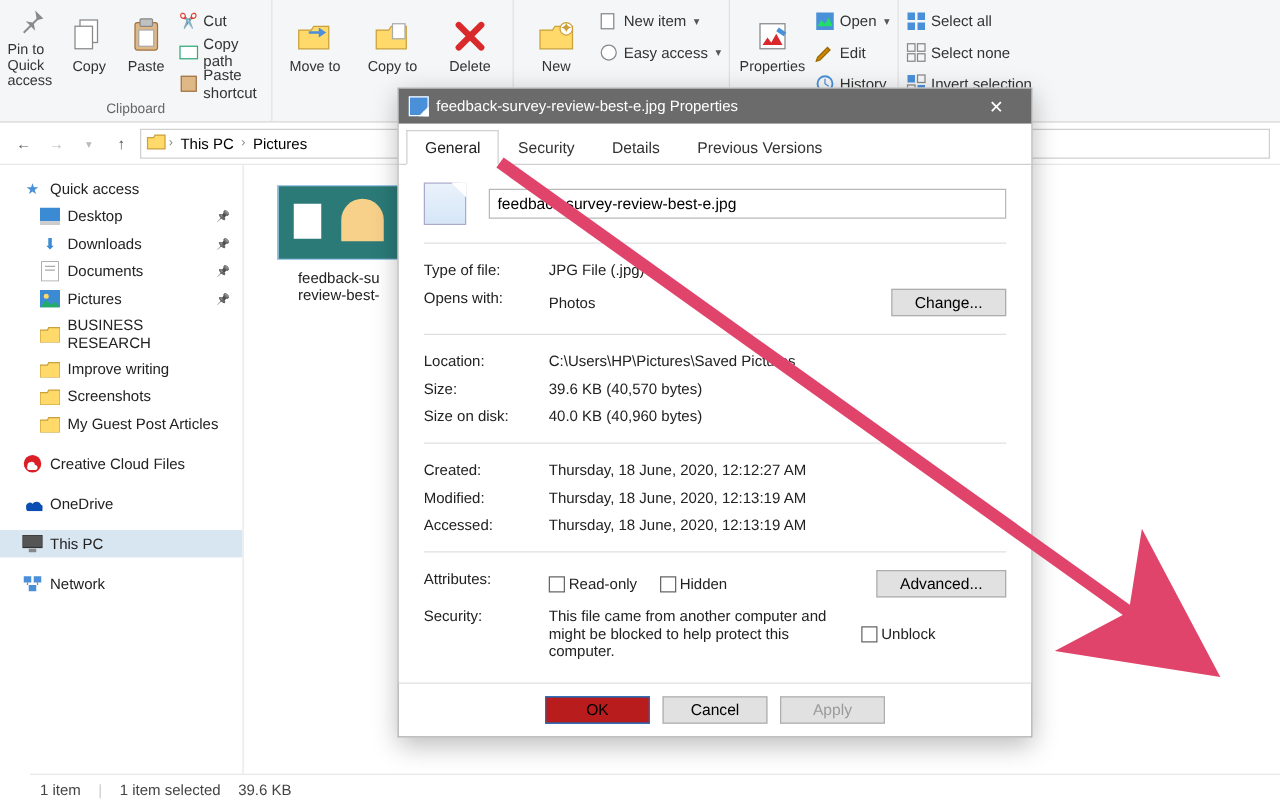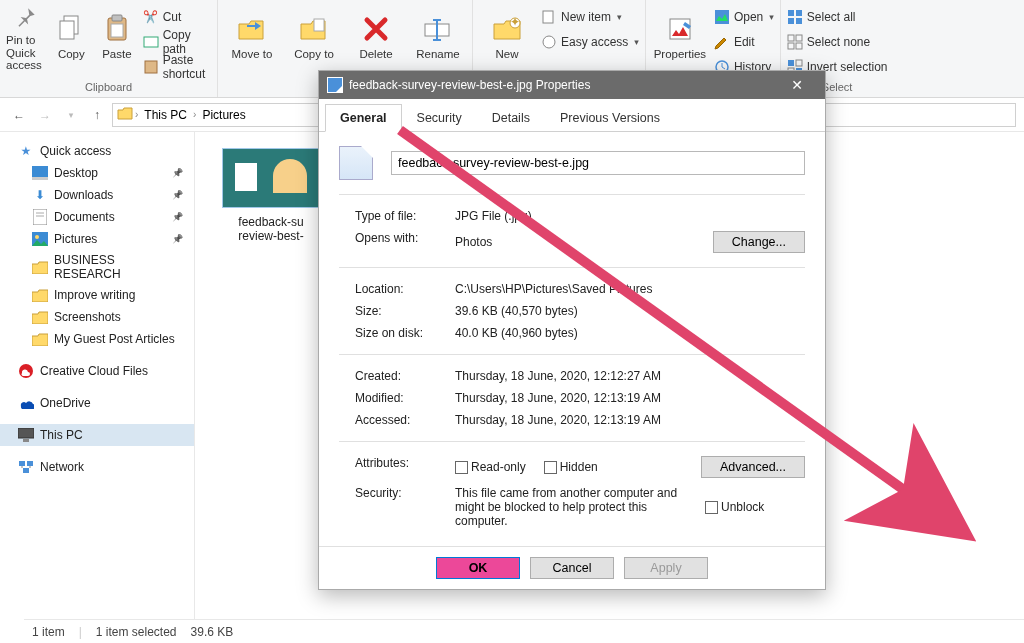--- a/index.html
+++ b/index.html
@@ -45,32 +45,32 @@
 .status .sep { color: #ccc; }
 
 
 .dialog { position: absolute; left: 318px; top: 70px; width: 508px; background: #fff; border: 1px solid #aaa; box-shadow: 0 6px 20px rgba(0,0,0,.28); }
 .dlg-title { background: #6b6b6b; color: #fff; height: 28px; display: flex; align-items: center; padding: 0 8px; font-size: 12px; }
 .dlg-title .tico { width: 16px; height: 16px; background: #4a90d9; margin-right: 6px; border: 1px solid #fff; position: relative; }
 .dlg-title .tico::after{content:""; position:absolute; right:-1px; bottom:-1px; border:4px solid transparent; border-right-color:#fff; border-bottom-color:#fff;}
 .dlg-close { margin-left: auto; width: 40px; text-align: center; cursor: pointer; font-size: 14px; }
 .tabs { display: flex; border-bottom: 1px solid #d0d0d0; background: #fff; padding-left: 6px; padding-top: 4px; gap: 0; }
 .tab { padding: 6px 14px; border: 1px solid transparent; border-bottom: none; cursor: pointer; color: #333; font-size: 12.5px; position: relative; top: 1px; }
-.tab.active { border-color: #d0d0d0; background: #fff; border-bottom: 1px solid #fff; color: #222; font-weight: bold; }
+.tab.active { border-color: #d0d0d0; background: #fff; border-bottom: 1px solid #fff; color: #222; }
 .dlg-body { padding: 14px 20px; background: #fff; }
 .row-file { display: flex; align-items: center; gap: 18px; margin-bottom: 14px; }
 .file-ico { width: 34px; height: 34px; border: 1px solid #aac; background: linear-gradient(#eaf2fb,#d6e6f7); position: relative; }
 .file-ico::after{content:""; position:absolute; right:-1px; top:-1px; border:6px solid transparent; border-right-color:#fff; border-top-color:#fff;}
 .file-name { flex: 1; border: 1px solid #b8b8b8; padding: 4px 6px; font-size: 12.5px; }
 .prop-hr { border: none; border-top: 1px solid #e0e0e0; margin: 10px 0; }
-.prow { display: flex; align-items: flex-start; padding: 4px 0; font-size: 12.5px; color: #222; margin-left: 16px; }
+.prow { display: flex; align-items: flex-start; padding: 4px 0; font-size: 12.5px; color: #222; }
 .prow .plabel { width: 100px; }
 .prow .pval { flex: 1; }
 .btn { border: 1px solid #adadad; background: #e1e1e1; padding: 3px 18px; cursor: pointer; font-size: 12.5px; min-width: 84px; text-align:center; }
-.btn.primary { border-color: #0078d7; background: #ec4899; font-weight: bold; }
+.btn.primary { border-color: #0078d7; background: #b91c1c; }
 .btn.dis { color: #9a9a9a; }
 .chk { display: inline-flex; align-items: center; gap: 3px; margin-right: 18px; }
 .chk .box { width: 13px; height: 13px; border: 1px solid #666; background: #fff; }
 .dlg-foot { border-top: 1px solid #e0e0e0; padding: 10px; display: flex; justify-content: center; gap: 10px; }
 
 
 .arrow-svg { position: absolute; left: 0; top: 0; pointer-events: none; }
 </style>
 </head>
 <body>
@@ -151,31 +151,20 @@
           </div>
           <span class="lbl">Copy to</span>
         </div>
       <div class="rib-btn-big">
           <div class="ico">
             <svg width="26" height="26">
               <path d="M4 4l18 18M22 4L4 22" stroke="#d9292b" stroke-width="5" stroke-linecap="round"></path>
             </svg>
           </div>
           <span class="lbl">Delete</span>
-        </div>
-      <div class="rib-btn-big">
-          <div class="ico">
-            <svg width="30" height="26">
-              <rect x="2" y="8" width="24" height="12" fill="#fff" stroke="#888"></rect>
-              <line x1="14" y1="4" x2="14" y2="24" stroke="#4a90d9" stroke-width="2"></line>
-              <line x1="10" y1="4" x2="18" y2="4" stroke="#4a90d9" stroke-width="2"></line>
-              <line x1="10" y1="24" x2="18" y2="24" stroke="#4a90d9" stroke-width="2"></line>
-            </svg>
-          </div>
-          <span class="lbl">Rename</span>
         </div>
     </div>
     <div class="rib-group-label">&nbsp;</div>
   </div>
 
   <div class="rib-group">
     <div class="rib-row">
       <div class="rib-btn-big">
           <div class="ico">
             <svg width="30" height="26">

